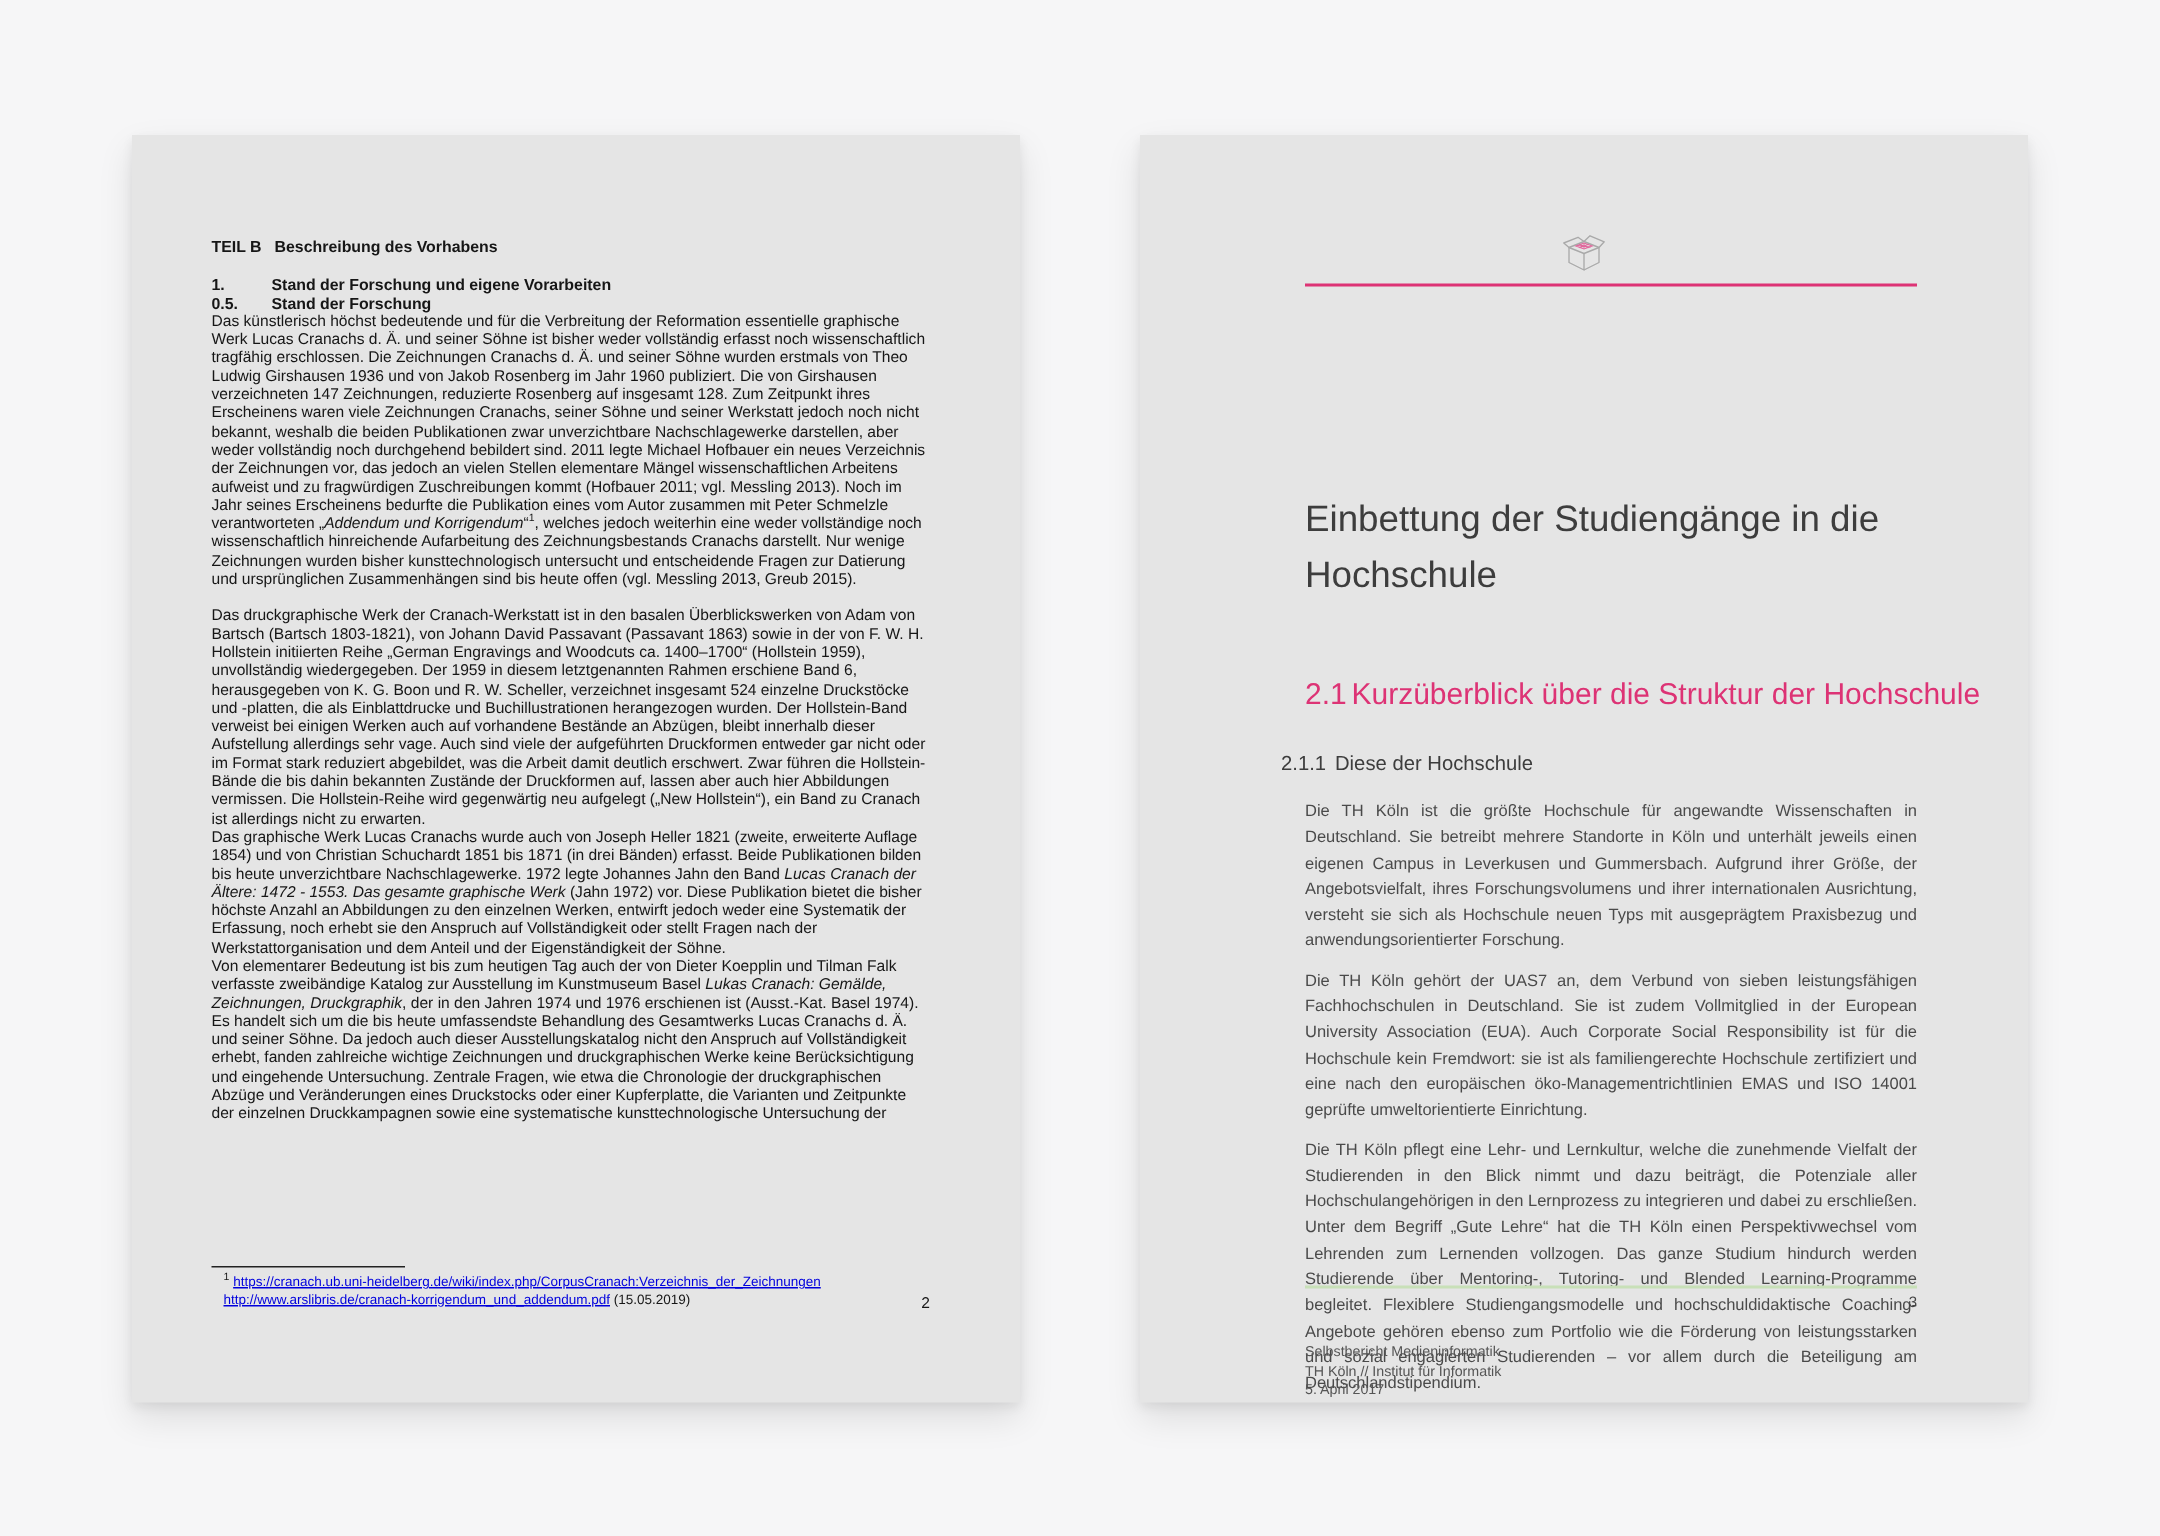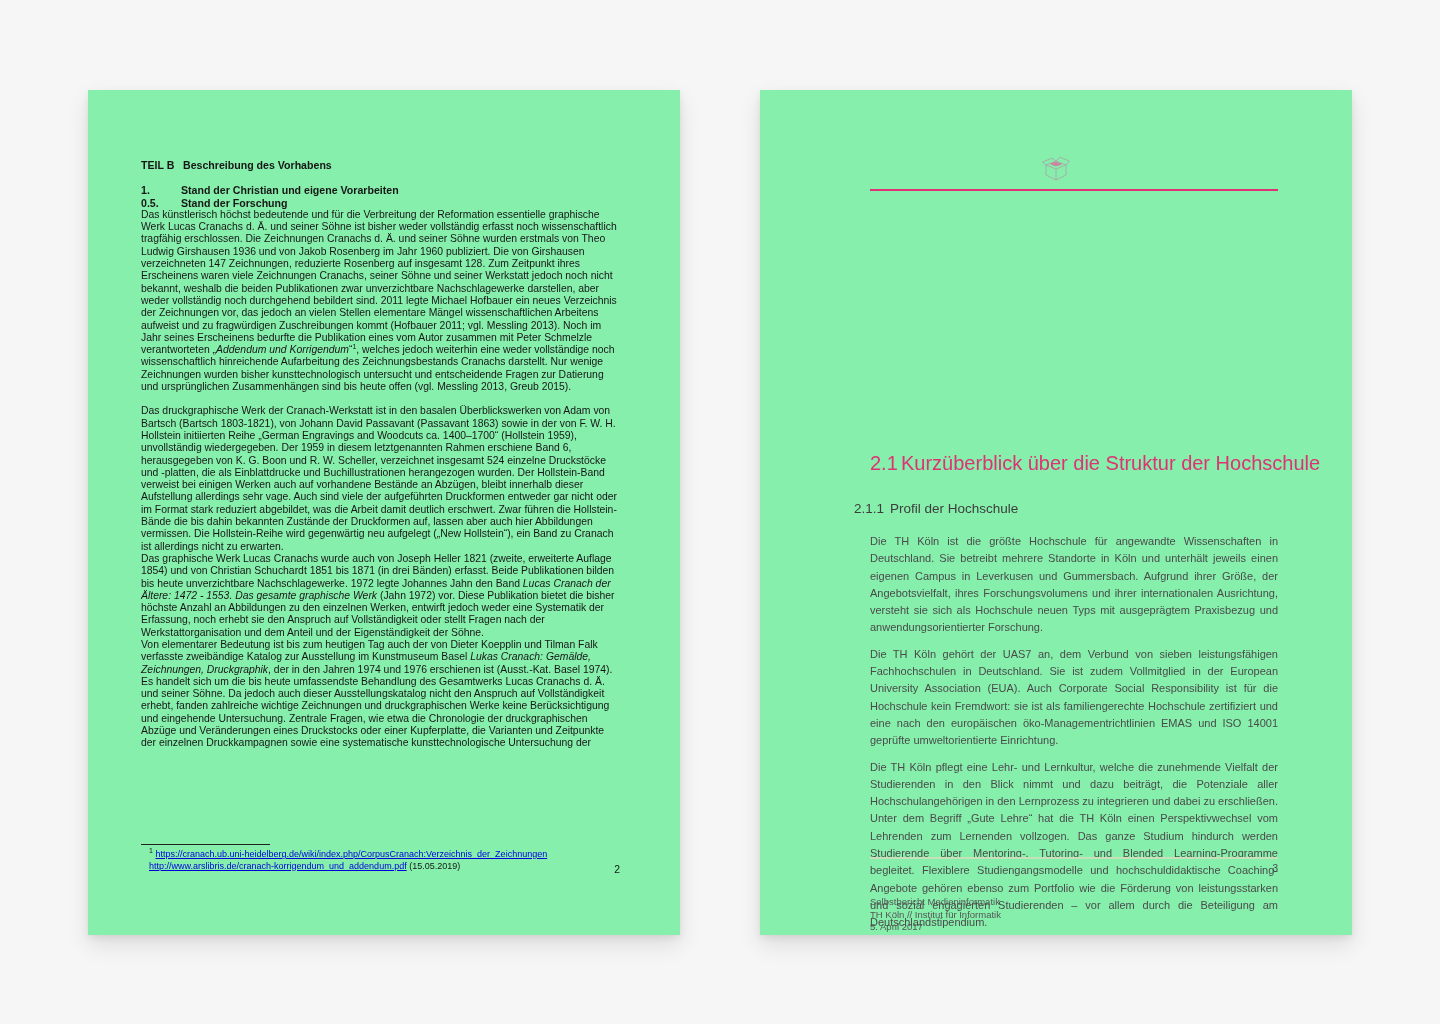--- a/index.html
+++ b/index.html
@@ -3,21 +3,21 @@
 <meta charset="utf-8">
 <style>
   html,body{margin:0;padding:0;}
   body{
     width:1440px;height:1024px;
     background:#f6f6f7;
     font-family:"Liberation Sans", sans-serif;
     position:relative;overflow:hidden;
   }
   .page{
-    position:absolute;top:90px;width:592px;height:845px;background:#86efac;
+    position:absolute;top:90px;width:592px;height:845px;background:#e5e5e5;
     box-shadow:0 10px 22px rgba(0,0,0,0.10), 0 3px 7px rgba(0,0,0,0.07);
   }
   #page-left{left:88px;}
   #page-right{left:760px;}
 
   
   .lp-content{
     position:absolute;left:53px;top:69px;width:479px;
     color:#161616;font-size:10.4px;line-height:12.3px;text-align:left;
   }
@@ -70,21 +70,21 @@
 <body>
 
 <div class="page" id="page-left">
   <div class="lp-content">
     <div class="lp-h">
       <span class="num">TEIL B</span>
       <span>Beschreibung des Vorhabens</span>
     </div>
     <div class="lp-sec">
       <span class="num">1.</span>
-      <span>Stand der Christian und eigene Vorarbeiten</span>
+      <span>Stand der Forschung und eigene Vorarbeiten</span>
     </div>
     <div class="lp-sec">
       <span class="num">0.5.</span>
       <span>Stand der Forschung</span>
     </div>
     <p class="lp-para"><span>Das künstlerisch höchst bedeutende und für die Verbreitung der Reformation essentielle graphische Werk Lucas Cranachs d. Ä. und seiner Söhne ist bisher weder vollständig erfasst noch wissenschaftlich tragfähig erschlossen. Die Zeichnungen Cranachs d. Ä. und seiner Söhne wurden erstmals von Theo Ludwig Girshausen 1936 und von Jakob Rosenberg im Jahr 1960 publiziert. Die von Girshausen verzeichneten 147 Zeichnungen, reduzierte Rosenberg auf insgesamt 128. Zum Zeitpunkt ihres Erscheinens waren viele Zeichnungen Cranachs, seiner Söhne und seiner Werkstatt jedoch noch nicht bekannt, weshalb die beiden Publikationen zwar unverzichtbare Nachschlagewerke darstellen, aber weder vollständig noch durchgehend bebildert sind. 2011 legte Michael Hofbauer ein neues Verzeichnis der Zeichnungen vor, das jedoch an vielen Stellen elementare Mängel wissenschaftlichen Arbeitens aufweist und zu fragwürdigen Zuschreibungen kommt (Hofbauer 2011; vgl. Messling 2013). Noch im Jahr seines Erscheinens bedurfte die Publikation eines vom Autor zusammen mit Peter Schmelzle verantworteten „</span><span style="font-style: italic;">Addendum und Korrigendum</span><span>“</span><sup>1</sup><span>, welches jedoch weiterhin eine weder vollständige noch wissenschaftlich hinreichende Aufarbeitung des Zeichnungsbestands Cranachs darstellt. Nur wenige Zeichnungen wurden bisher kunsttechnologisch untersucht und entscheidende Fragen zur Datierung und ursprünglichen Zusammenhängen sind bis heute offen (vgl. Messling 2013, Greub 2015).</span></p>
     <div class="lp-gap"></div>
     <p class="lp-para"><span>Das druckgraphische Werk der Cranach-Werkstatt ist in den basalen Überblickswerken von Adam von Bartsch (Bartsch 1803-1821), von Johann David Passavant (Passavant 1863) sowie in der von F. W. H. Hollstein initiierten Reihe „German Engravings and Woodcuts ca. 1400–1700“ (Hollstein 1959), unvollständig wiedergegeben. Der 1959 in diesem letztgenannten Rahmen erschiene Band 6, herausgegeben von K. G. Boon und R. W. Scheller, verzeichnet insgesamt 524 einzelne Druckstöcke und -platten, die als Einblattdrucke und Buchillustrationen herangezogen wurden. Der Hollstein-Band verweist bei einigen Werken auch auf vorhandene Bestände an Abzügen, bleibt innerhalb dieser Aufstellung allerdings sehr vage. Auch sind viele der aufgeführten Druckformen entweder gar nicht oder im Format stark reduziert abgebildet, was die Arbeit damit deutlich erschwert. Zwar führen die Hollstein-Bände die bis dahin bekannten Zustände der Druckformen auf, lassen aber auch hier Abbildungen vermissen. Die Hollstein-Reihe wird gegenwärtig neu aufgelegt („New Hollstein“), ein Band zu Cranach ist allerdings nicht zu erwarten.</span></p>
     <p class="lp-para"><span>Das graphische Werk Lucas Cranachs wurde auch von Joseph Heller 1821 (zweite, erweiterte Auflage 1854) und von Christian Schuchardt 1851 bis 1871 (in drei Bänden) erfasst. Beide Publikationen bilden bis heute unverzichtbare Nachschlagewerke. 1972 legte Johannes Jahn den Band </span><span style="font-style: italic;">Lucas Cranach der Ältere: 1472 - 1553. Das gesamte graphische Werk</span><span> (Jahn 1972) vor. Diese Publikation bietet die bisher höchste Anzahl an Abbildungen zu den einzelnen Werken, entwirft jedoch weder eine Systematik der Erfassung, noch erhebt sie den Anspruch auf Vollständigkeit oder stellt Fragen nach der Werkstattorganisation und dem Anteil und der Eigenständigkeit der Söhne.</span></p>
     <p class="lp-para"><span>Von elementarer Bedeutung ist bis zum heutigen Tag auch der von Dieter Koepplin und Tilman Falk verfasste zweibändige Katalog zur Ausstellung im Kunstmuseum Basel </span><span style="font-style: italic;">Lukas Cranach: Gemälde, Zeichnungen, Druckgraphik</span><span>, der in den Jahren 1974 und 1976 erschienen ist (Ausst.-Kat. Basel 1974). Es handelt sich um die bis heute umfassendste Behandlung des Gesamtwerks Lucas Cranachs d. Ä. und seiner Söhne. Da jedoch auch dieser Ausstellungskatalog nicht den Anspruch auf Vollständigkeit erhebt, fanden zahlreiche wichtige Zeichnungen und druckgraphischen Werke keine Berücksichtigung und eingehende Untersuchung. Zentrale Fragen, wie etwa die Chronologie der druckgraphischen Abzüge und Veränderungen eines Druckstocks oder einer Kupferplatte, die Varianten und Zeitpunkte der einzelnen Druckkampagnen sowie eine systematische kunsttechnologische Untersuchung der</span></p>
@@ -109,29 +109,30 @@
         <path d="M15 7 L19 3.2 L28.5 7.2 L25 11"></path>
       </g>
       <g fill="none" stroke="#e0679c" stroke-width="0.7">
         <path d="M9.5 10 L15 8 L20.5 10 L15 12 Z"></path>
         <path d="M10.5 9.6 L19.5 10.6 M12 8.8 L18 11.2 M15 8.2 L15 11.8 M18 8.9 L12 11.1"></path>
       </g>
     </svg>
   </div>
   <div class="rp-rule" style="background: rgb(221, 51, 117);"></div>
 
+  <h1 class="rp-title" style="margin:0;">Einbettung der Studiengänge in die Hochschule</h1>
 
   <div class="rp-h2" style="color: rgb(221, 51, 117);">
     <span class="num">2.1</span>
     <span>Kurzüberblick über die Struktur der Hochschule</span>
   </div>
 
   <div class="rp-h3">
     <span class="num">2.1.1</span>
-    <span>Profil der Hochschule</span>
+    <span>Diese der Hochschule</span>
   </div>
 
   <div class="rp-body">
     <p>Die TH Köln ist die größte Hochschule für angewandte Wissenschaften in Deutschland. Sie betreibt mehrere Standorte in Köln und unterhält jeweils einen eigenen Campus in Leverkusen und Gummersbach. Aufgrund ihrer Größe, der Angebotsvielfalt, ihres Forschungsvolumens und ihrer internationalen Ausrichtung, versteht sie sich als Hochschule neuen Typs mit ausgeprägtem Praxisbezug und anwendungsorientierter Forschung.</p>
     <p>Die TH Köln gehört der UAS7 an, dem Verbund von sieben leistungsfähigen Fachhochschulen in Deutschland. Sie ist zudem Vollmitglied in der European University Association (EUA). Auch Corporate Social Responsibility ist für die Hochschule kein Fremdwort: sie ist als familiengerechte Hochschule zertifiziert und eine nach den europäischen öko-Managementrichtlinien EMAS und ISO 14001 geprüfte umweltorientierte Einrichtung.</p>
     <p>Die TH Köln pflegt eine Lehr- und Lernkultur, welche die zunehmende Vielfalt der Studierenden in den Blick nimmt und dazu beiträgt, die Potenziale aller Hochschulangehörigen in den Lernprozess zu integrieren und dabei zu erschließen. Unter dem Begriff „Gute Lehre“ hat die TH Köln einen Perspektivwechsel vom Lehrenden zum Lernenden vollzogen. Das ganze Studium hindurch werden Studierende über Mentoring-, Tutoring- und Blended Learning-Programme begleitet. Flexiblere Studiengangsmodelle und hochschuldidaktische Coaching-Angebote gehören ebenso zum Portfolio wie die Förderung von leistungsstarken und sozial engagierten Studierenden – vor allem durch die Beteiligung am Deutschlandstipendium.</p>
   </div>
 
   <div class="rp-footer-rule" style="background: rgb(200, 224, 184);"></div>
   <div class="rp-footer">

